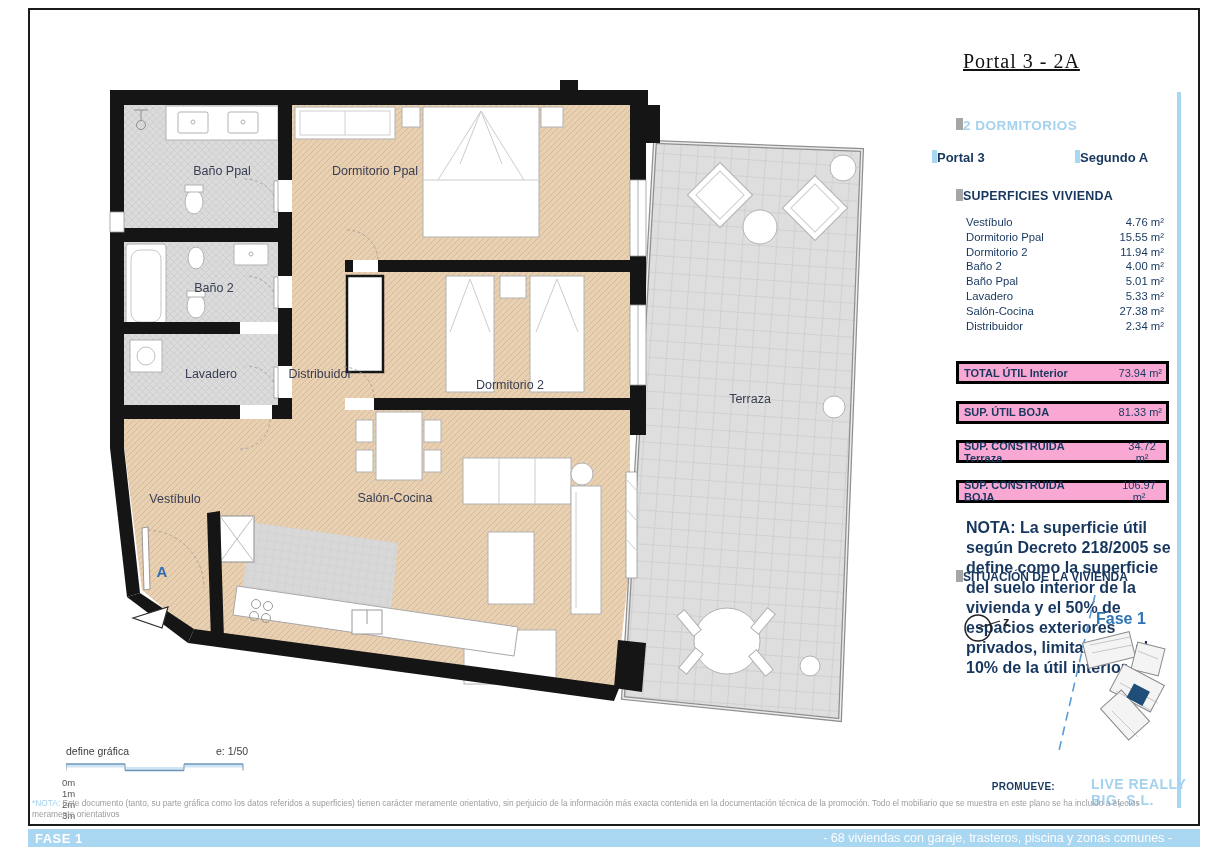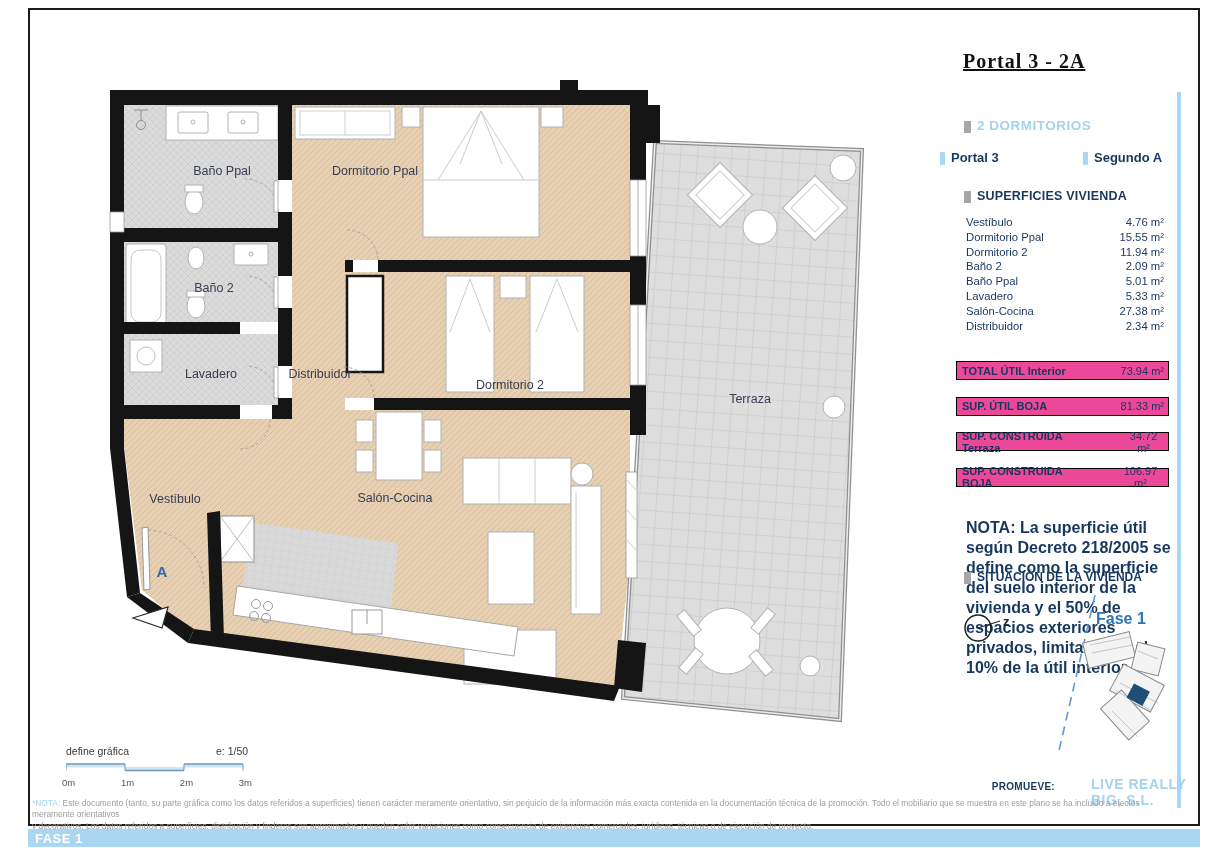--- a/index.html
+++ b/index.html
@@ -1,44 +1,44 @@
 <!DOCTYPE html>
 <html><head>
 <meta charset="utf-8">
 <style>
   html,body{margin:0;padding:0;background:#ffffff;}
   body{font-family:"Liberation Sans", sans-serif; width:1209px; height:851px; position:relative; overflow:hidden;}
   .abs{position:absolute;}
   
   .frame{left:28px; top:8px; width:1172px; height:818px; border:2px solid #1b1b1b; box-sizing:border-box; background:#fff;}
   
-  .title{left:963px; top:50px; font-family:"Liberation Serif", serif; font-weight:bold; font-size:20px; color:#111; text-decoration:underline; letter-spacing:1px;}
+  .title{left:963px; top:50px; font-family:"Liberation Serif", serif; font-weight:normal; font-size:20px; color:#111; text-decoration:underline; letter-spacing:1px;}
   .blue-rule{left:1177px; top:92px; width:4px; height:716px; background:#a9d6f1;}
-  .hdr-row{display:flex; align-items:flex-end; gap:6px;margin-left:8px;}
+  .hdr-row{display:flex; align-items:flex-start; }
   .bullet-gray{width:7px; height:12px; background:#a6a6a6; flex:0 0 auto;}
   .bullet-blue{width:5px; height:13px; background:#a9d6f1; flex:0 0 auto;}
   .dorms{left:956px; top:118px; font-weight:bold; font-size:13.5px; color:#a5d2ee; letter-spacing:.5px;}
   .portal{left:932px; top:150px; font-weight:bold; font-size:13px; color:#17375e;}
   .segundo{left:1075px; top:150px; font-weight:bold; font-size:13px; color:#17375e;}
   .superficies{left:956px; top:189px; font-weight:bold; font-size:12.5px; color:#17375e; letter-spacing:.2px;}
   .room-list{left:966px; top:215px; width:198px;}
   .room-row{display:flex; justify-content:space-between; font-size:11.3px; color:#17375e; line-height:14.8px;}
   .totals{left:956px; top:361px; width:213px;}
-  .total-box{border:1px solid #000000; height:17px; display:flex; align-items:center; justify-content:space-between; padding:0 4px 0 5px; margin-bottom:16.5px; background:#ec4899;gap:28px;}
+  .total-box{border:3px solid #000000; height:17px; display:flex; align-items:center; justify-content:space-between; padding:0 4px 0 5px; margin-bottom:16.5px; background:#f9a8d4;gap:28px;}
   .total-box .lbl{font-weight:bold; font-size:11px; color:#17375e;}
   .total-box .val{font-size:11px; color:#17375e;text-align:center;}
   .nota{left:966px; top:518px; width:208px; font-weight:bold; font-size:16px; color:#17375e; line-height:1.25;}
   .situacion{left:956px; top:570px; font-weight:bold; font-size:12px; color:#17375e;}
   .fase{left:1096px; top:610px; font-weight:bold; font-size:16px; color:#2e74b5;}
   .promueve-lbl{left:962px; top:781px; width:93px; text-align:right; font-weight:bold; font-size:10px; color:#17375e; letter-spacing:.3px;}
   .promueve-val{left:1062px; top:776px; font-weight:bold; font-size:14px; color:#a5d2ee; letter-spacing:.5px;margin-left:29px;}
   
   .escala-lbl{left:66px; top:745px; font-size:10.5px; color:#3c3c3c;}
   .escala-e{left:216px; top:745px; font-size:10.5px; color:#3c3c3c;}
-  .ticks{left:62px; top:777px; width:190px; display:flex; justify-content:space-between; font-size:9.5px; color:#555;}
+  .ticks{left:62px; top:777px; width:190px; display:flex; justify-content:space-between; font-size:9.5px; color:#555;flex-direction:column;}
   
   .footnote{left:32px; top:798px; width:1140px; font-size:8.4px; color:#9d9d9d; line-height:1.35;}
   .footnote .pfx{color:#9fd3f0; font-weight:normal;}
   
   .bottom-bar{left:28px; top:829px; width:1172px; height:18px; background:#a9d6f1; display:flex; align-items:center; justify-content:space-between;}
   .bottom-bar .left{color:#fff; font-weight:bold; font-size:13px; padding-left:7px; letter-spacing:.5px;}
   .bottom-bar .right{color:#fdfdfd; font-size:12.5px; padding-right:28px;}
   svg text{font-family:"Liberation Sans", sans-serif;}
 </style>
 </head>
@@ -263,21 +263,21 @@
   <div class="room-row">
       <span>Dormitorio Ppal</span>
       <span>15.55 m²</span>
     </div>
   <div class="room-row">
       <span>Dormitorio 2</span>
       <span>11.94 m²</span>
     </div>
   <div class="room-row">
       <span>Baño 2</span>
-      <span>2.09 m²</span>
+      <span>4.00 m²</span>
     </div>
   <div class="room-row">
       <span>Baño Ppal</span>
       <span>5.01 m²</span>
     </div>
   <div class="room-row">
       <span>Lavadero</span>
       <span>5.33 m²</span>
     </div>
   <div class="room-row">
@@ -352,18 +352,18 @@
 </svg>
 <div class="abs ticks">
   <span>0m</span>
   <span>1m</span>
   <span>2m</span>
   <span>3m</span>
 </div>
 
 <div class="abs footnote">
   <span class="pfx">*NOTA:</span><span> Este documento (tanto, su parte gráfica como los datos referidos a superficies) tienen carácter meramente orientativo, sin perjuicio de la información más exacta contenida en la documentación técnica de la promoción. Todo el mobiliario que se muestra en este plano se ha incluido a efectos meramente orientativos</span><br>
-  <span>y decorativos. Los datos referidos a superficies, distribución y linderos son aproximados y pueden sufrir variaciones como consecuencia de exigencias comerciales, jurídicas, técnicas o de ejecución de proyecto.</span>
 </div>
 
 <div class="abs bottom-bar">
   <span class="left">FASE 1</span>
+  <span class="right">- 68 viviendas con garaje, trasteros, piscina y zonas comunes -</span>
 </div>
 
 </body></html>

